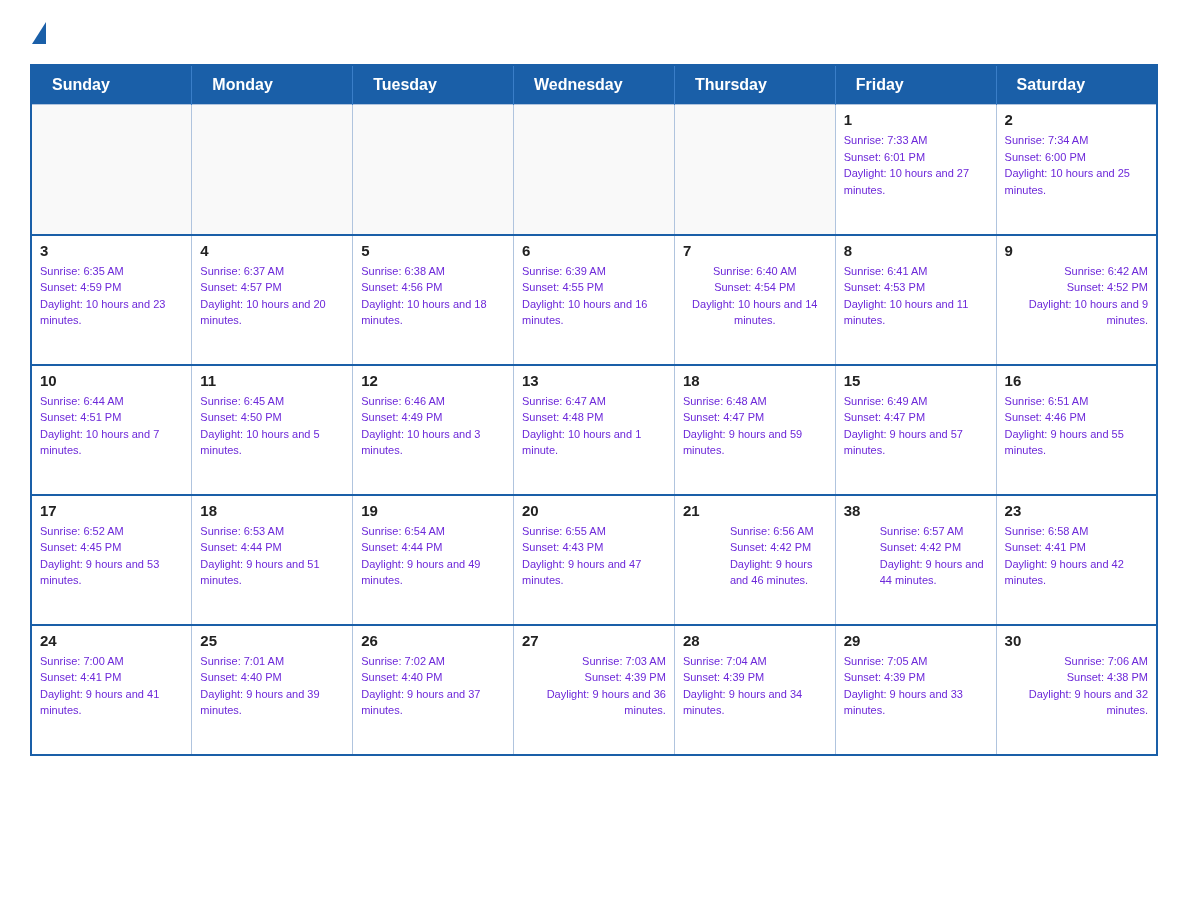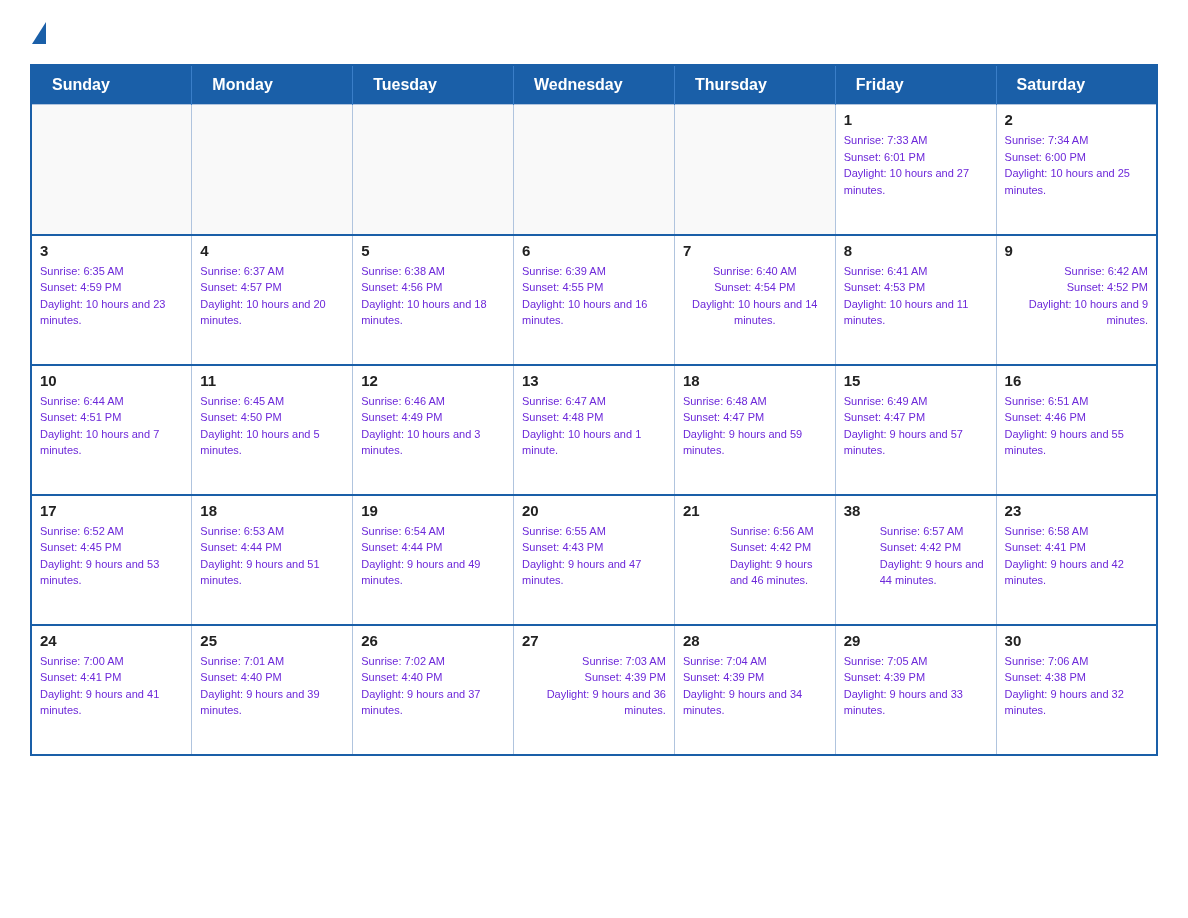--- a/index.html
+++ b/index.html
@@ -322,19 +322,19 @@
 Daylight: 9 hours and 34 minutes.</div>
         </td>
         <td>
           <div class="day-number">29</div>
           <div class="day-info" style="white-space: pre-line;">Sunrise: 7:05 AM
 Sunset: 4:39 PM
 Daylight: 9 hours and 33 minutes.</div>
         </td>
         <td>
           <div class="day-number">30</div>
-          <div class="day-info" style="white-space: pre-line;">Sunrise: 7:06 AM
+          <div class="day-info" style="white-space: pre-line; text-align: right;">Sunrise: 7:06 AM
 Sunset: 4:38 PM
 Daylight: 9 hours and 32 minutes.</div>
         </td>
       </tr>
     </tbody>
 </table>
 
 </body></html>

